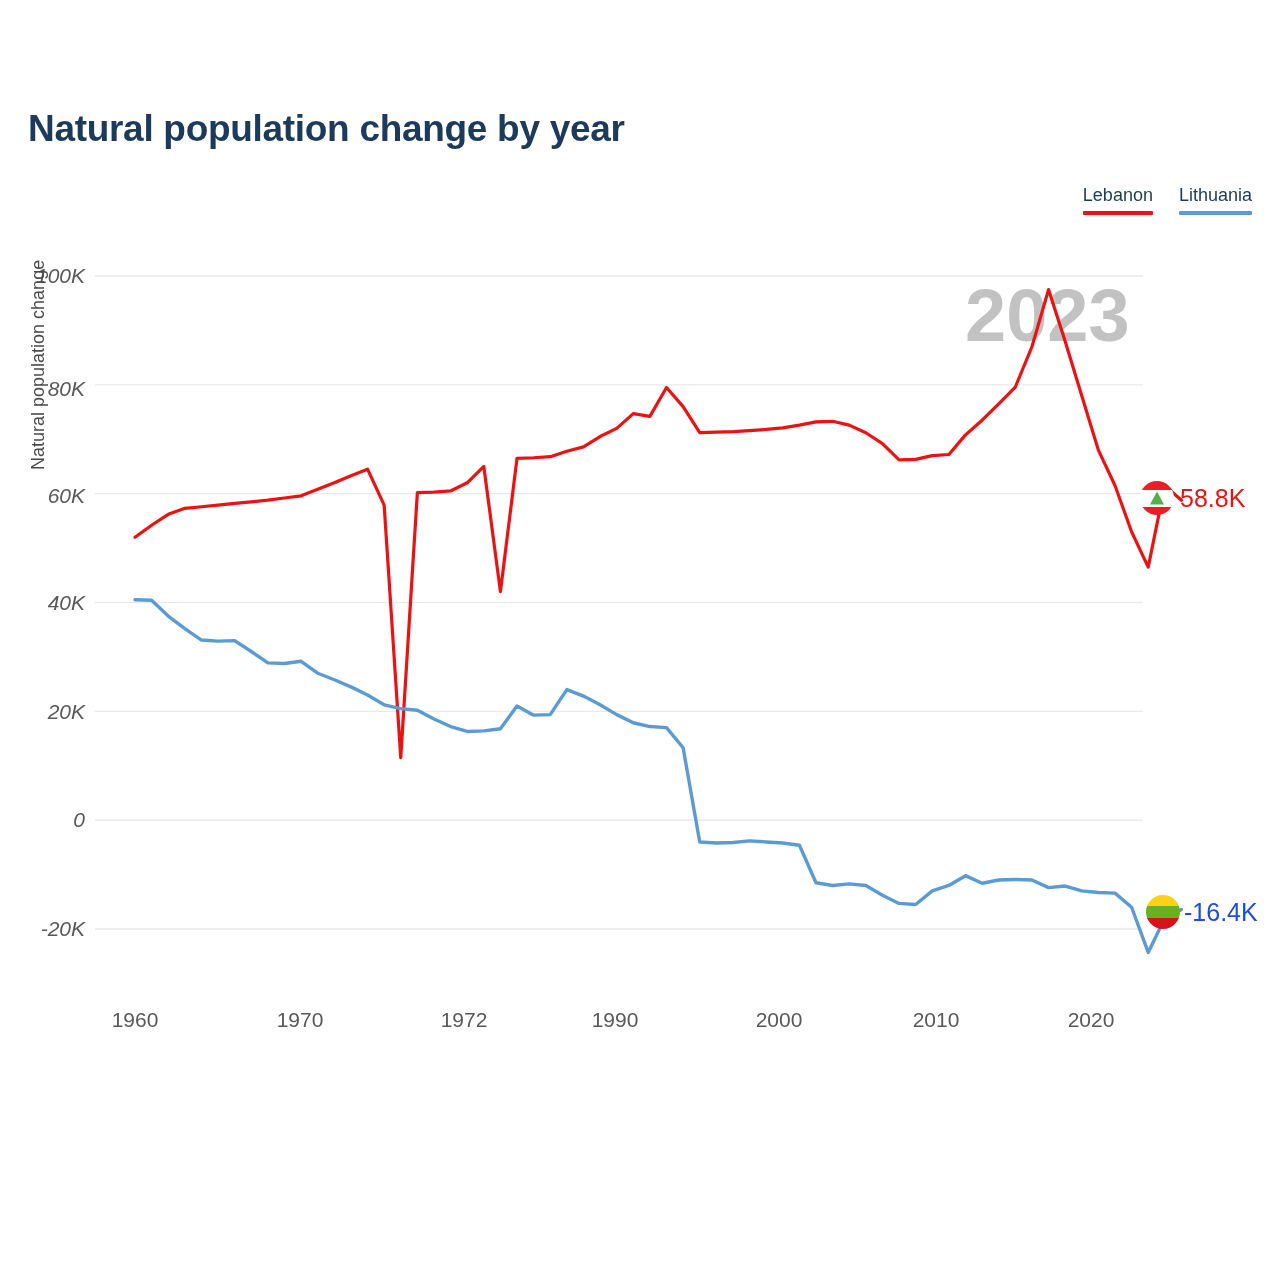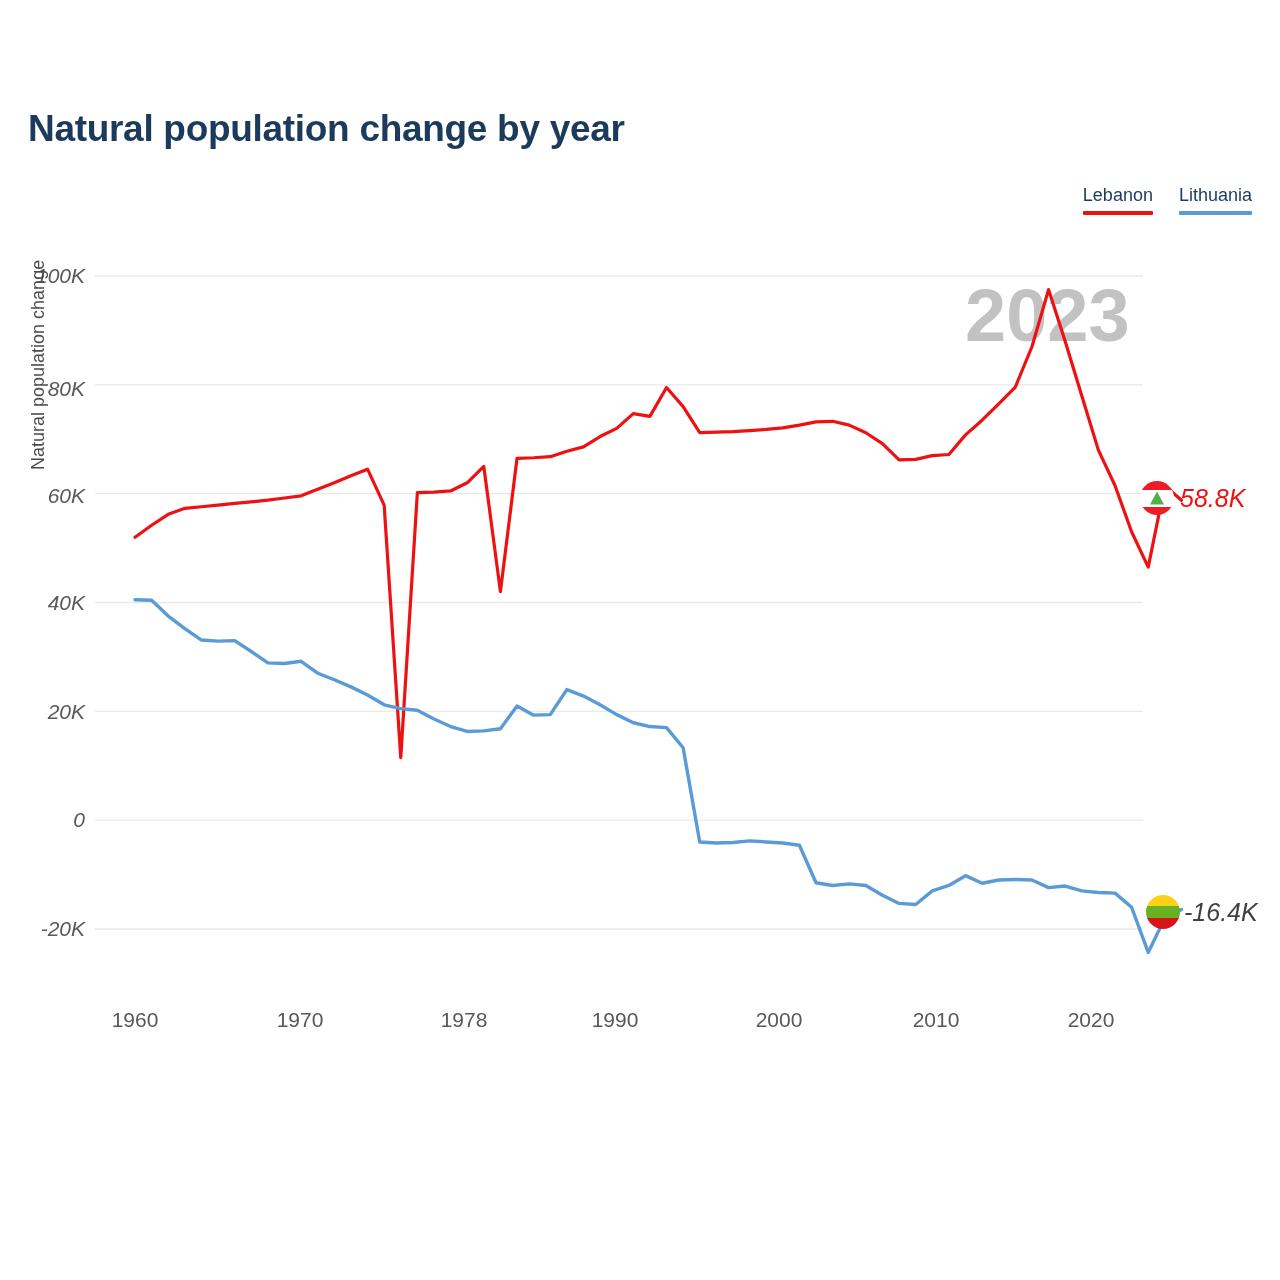--- a/index.html
+++ b/index.html
@@ -117,21 +117,20 @@
     white-space: nowrap;
   }
 
   
   .end-label {
     position: absolute;
     display: flex;
     align-items: center;
     gap: 6px;
     white-space: nowrap;
-    font-style: italic;
   }
   .flag-badge {
     width: 34px;
     height: 34px;
     border-radius: 50%;
     overflow: hidden;
     position: relative;
     flex: 0 0 auto;
   }
   .flag-lb-top, .flag-lb-bot {
@@ -206,21 +205,21 @@
   <div class="ytick" style="top:276px">100K</div>
   <div class="ytick" style="top:389px">80K</div>
   <div class="ytick" style="top:496px">60K</div>
   <div class="ytick" style="top:603px">40K</div>
   <div class="ytick" style="top:712px">20K</div>
   <div class="ytick" style="top:820px">0</div>
   <div class="ytick" style="top:929px">-20K</div>
 
   <div class="xtick" style="left:135px">1960</div>
   <div class="xtick" style="left:300px">1970</div>
-  <div class="xtick" style="left:464px">1978</div>
+  <div class="xtick" style="left:464px">1972</div>
   <div class="xtick" style="left:615px">1990</div>
   <div class="xtick" style="left:779px">2000</div>
   <div class="xtick" style="left:936px">2010</div>
   <div class="xtick" style="left:1091px">2020</div>
 
   <div id="y-axis-title">Natural population change</div>
 
   <div id="plot">
     <svg id="plot-svg" viewBox="0 0 1048 752" preserveAspectRatio="none" aria-hidden="true">
       <g id="gridlines">
@@ -248,17 +247,17 @@
     </span>
     <span class="end-value" style="color:#ee1111">58.8K</span>
   </div>
 
   <div class="end-label" style="left:1146px; top:895px;">
     <span class="flag-badge">
       <span class="flag-lt-a"></span>
       <span class="flag-lt-b"></span>
       <span class="flag-lt-c"></span>
     </span>
-    <span class="end-value" style="color:#404040; margin-left:-2px;">-16.4K</span>
+    <span class="end-value" style="color:#1d4ed8; margin-left:-2px;">-16.4K</span>
   </div>
 
 
 </div>
 
 </body></html>

